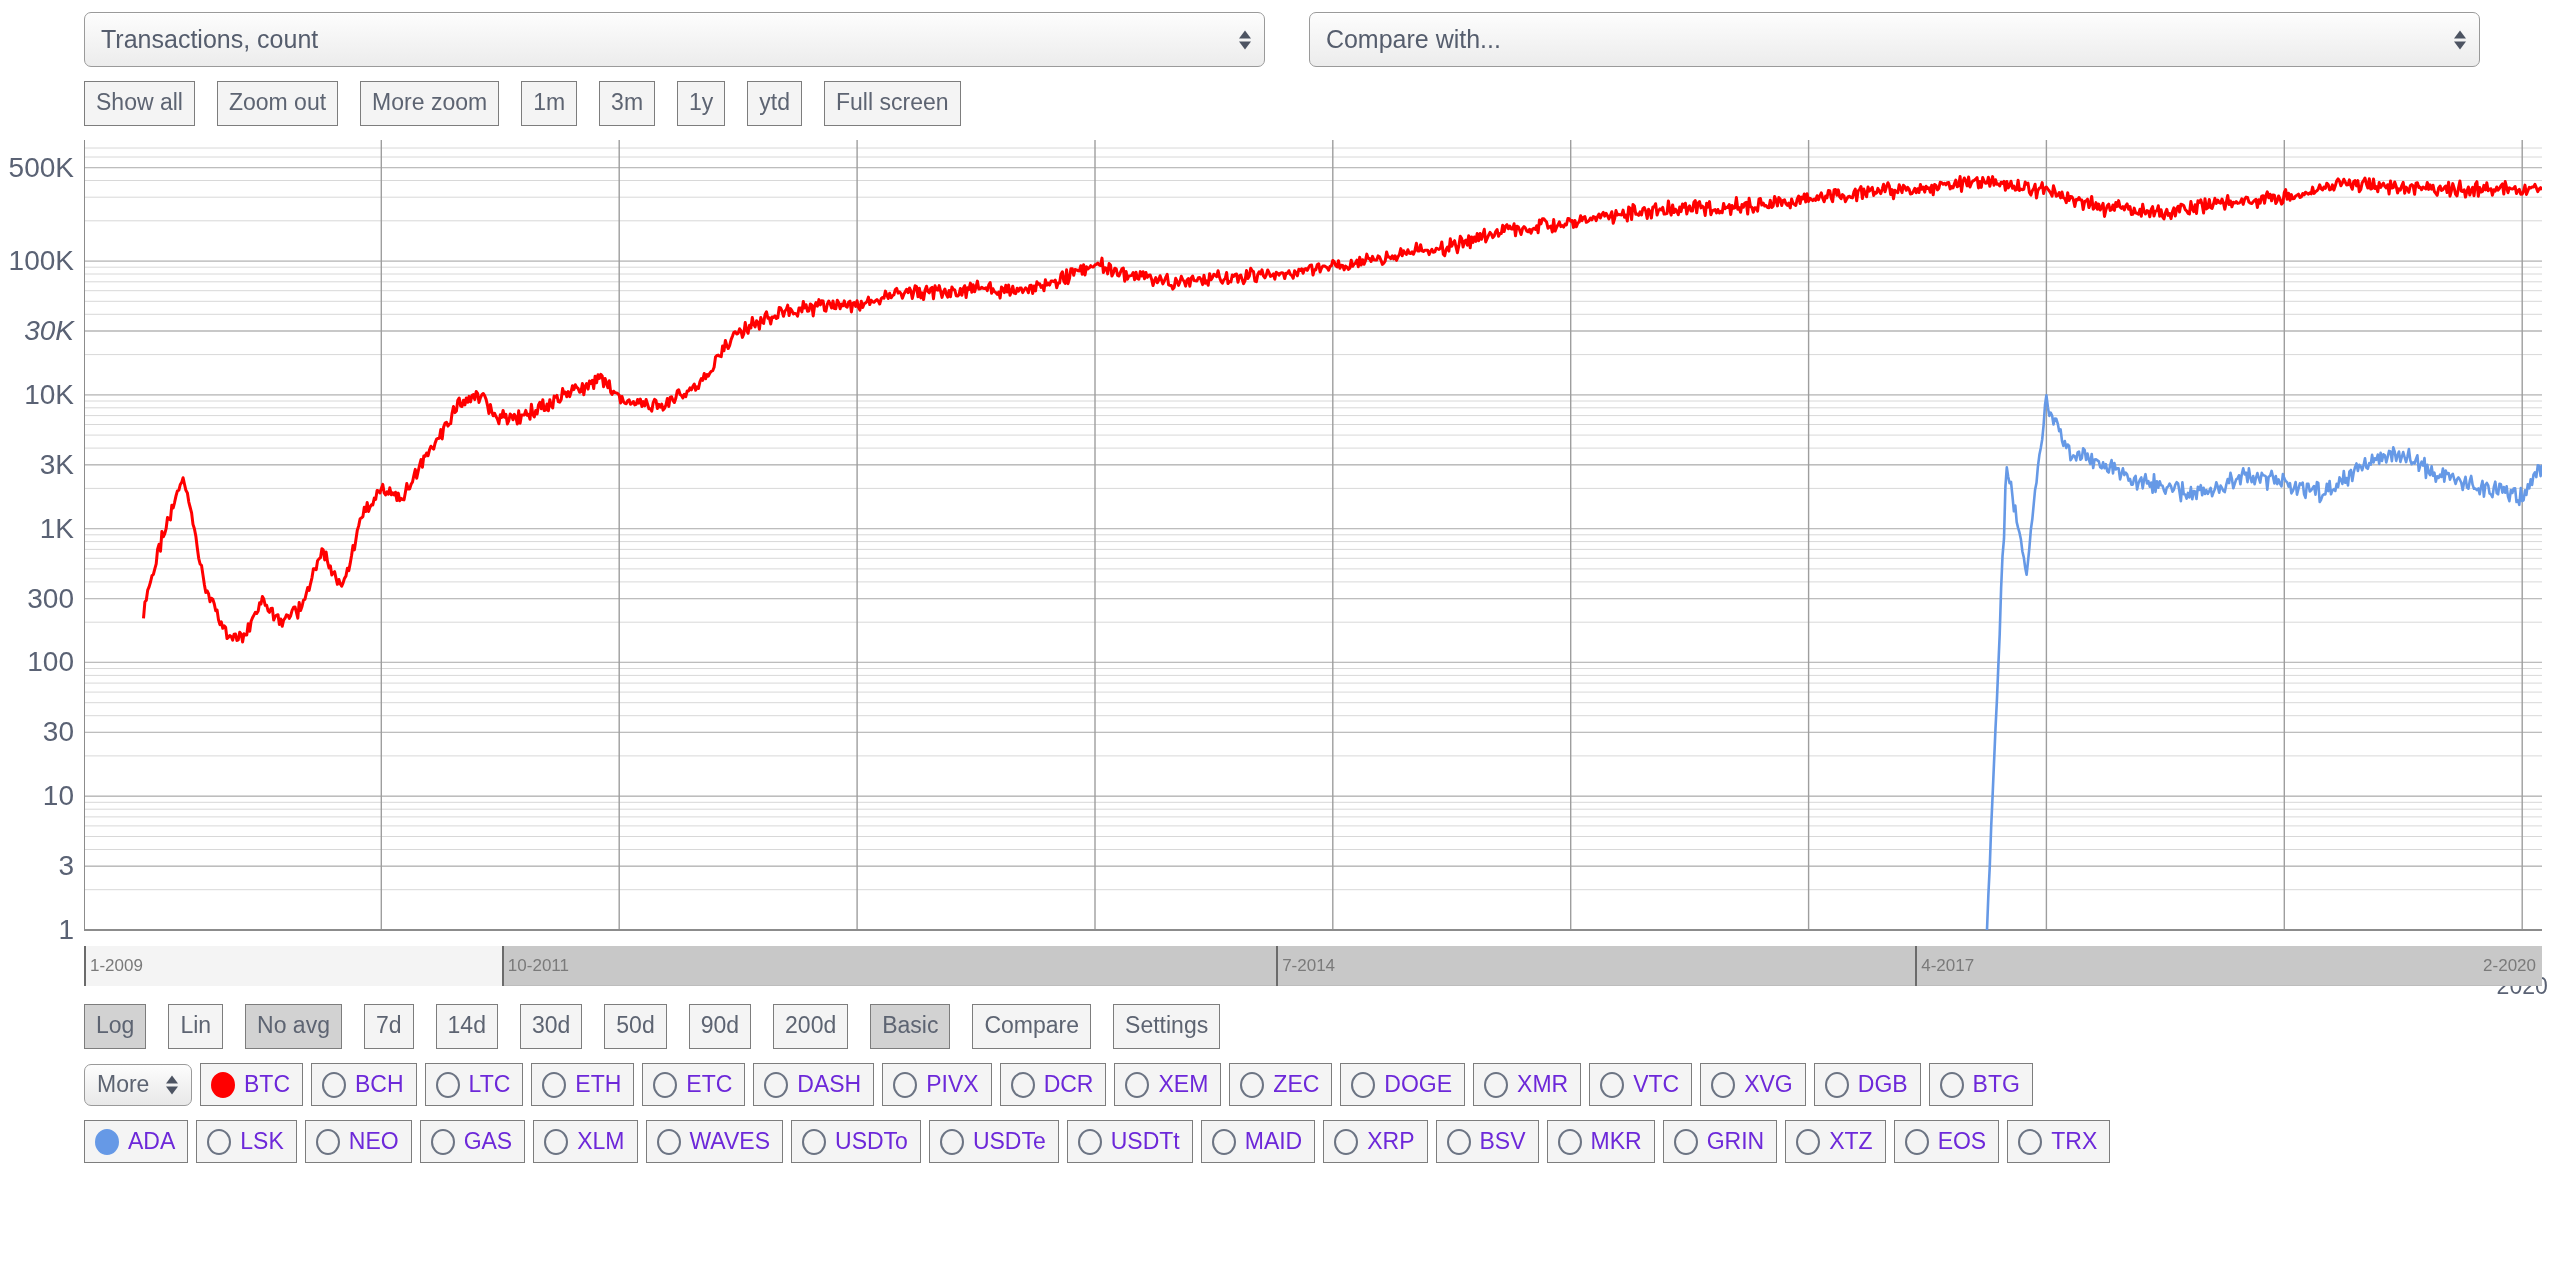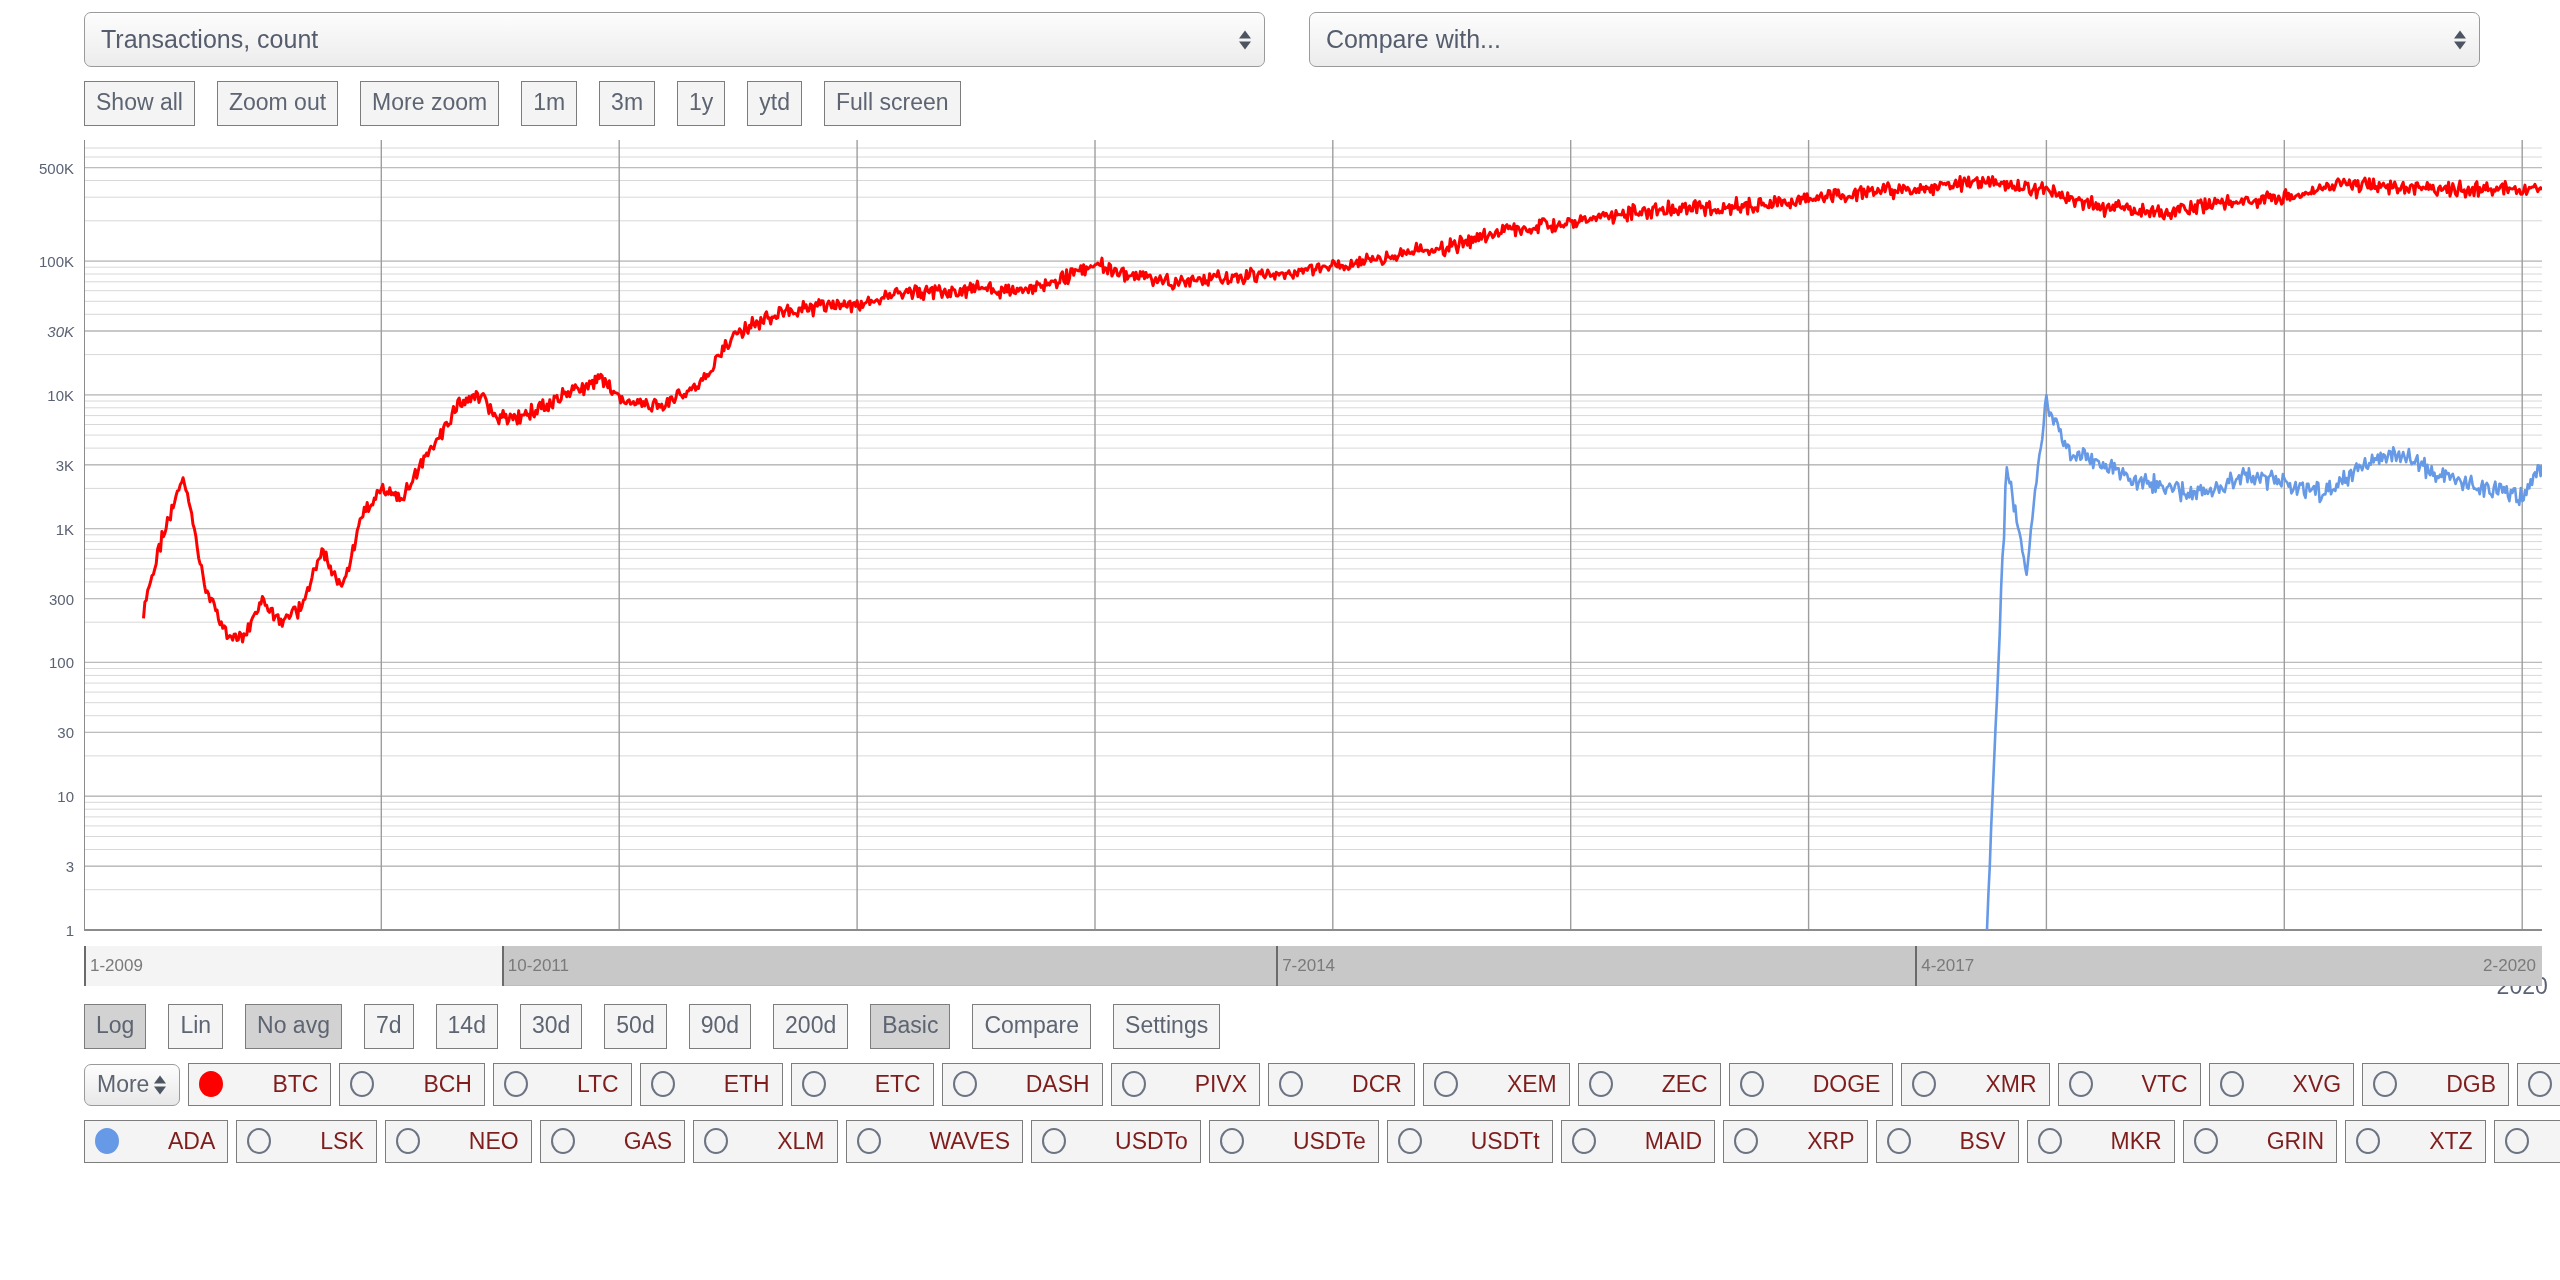--- a/index.html
+++ b/index.html
@@ -28,38 +28,38 @@
        line-height:1;padding:9px 11px 11px 11px;margin-left:-1px;cursor:pointer;
        white-space:nowrap;font-family:inherit;}
   .grp .btn:first-child{margin-left:0;}
   .btn.on{background:#d2d2d2;text-align:right;}
   .btn.single{margin-left:0;}
 
   
   .chart-wrap{position:relative;margin:14px 0 0 0;width:2560px;height:800px;}
   .ylabels{position:absolute;left:0;top:0;width:84px;height:800px;}
   .ylabels span{position:absolute;right:10px;transform:translateY(-50%);
-                font-size:15px;color:#5a6274;white-space:nowrap;}
+                font-size:28px;color:#5a6274;white-space:nowrap;}
   .plot{position:absolute;left:84px;top:0;right:18px;height:800px;}
   .xlabels{position:absolute;left:84px;top:800px;right:18px;height:40px;}
   .xlabels span{position:absolute;transform:translateX(-50%);font-size:23px;color:#5a6274;}
 
   
   .nav-wrap{position:relative;margin:6px 0 0 84px;width:2458px;height:40px;}
   .nav-bg{position:absolute;inset:0;background:#c8c8c8;border-bottom:1px solid #bdbdbd;}
   .nav-unsel{position:absolute;top:0;bottom:0;background:#f4f4f4;}
   .nav-tick{position:absolute;top:0;bottom:0;width:2px;background:#6b6b6b;}
   .nav-lab{position:absolute;top:10px;font-size:17px;color:#7a7a7a;}
 
   
   .row2{display:flex;align-items:center;padding:18px 0 0 84px;}
   .coin-row{display:flex;align-items:center;padding:14px 0 0 84px;gap:8px;}
-  .coin{display:flex;align-items:flex-start;border:1px solid #7d7d7d;background:#f4f4f4;
-        padding:7px 12px 7px 10px;font-size:23px;color:#7f1d1d;cursor:pointer;
-        white-space:nowrap;box-sizing:border-box;gap:40px;}
+  .coin{display:flex;align-items:flex-end;border:1px solid #7d7d7d;background:#f4f4f4;
+        padding:7px 12px 7px 10px;font-size:23px;color:#6d28d9;cursor:pointer;
+        white-space:nowrap;box-sizing:border-box;}
   .radio{width:24px;height:26px;border-radius:50%;border:2px solid #6c7483;
          margin-right:9px;box-sizing:border-box;flex:0 0 auto;}
   .radio.sel-red{background:#ff0000;border-color:#ff0000;}
   .radio.sel-blue{background:#6699e6;border-color:#6699e6;}
   .more{position:relative;border:1px solid #9a9a9a;border-radius:7px;
         background:linear-gradient(#fdfdfd,#e8e8e8);height:42px;width:108px;
         display:flex;align-items:center;padding:0 30px 0 12px;font-size:23px;
         color:#5d6472;box-sizing:border-box;cursor:pointer;}
 </style>
 </head>

